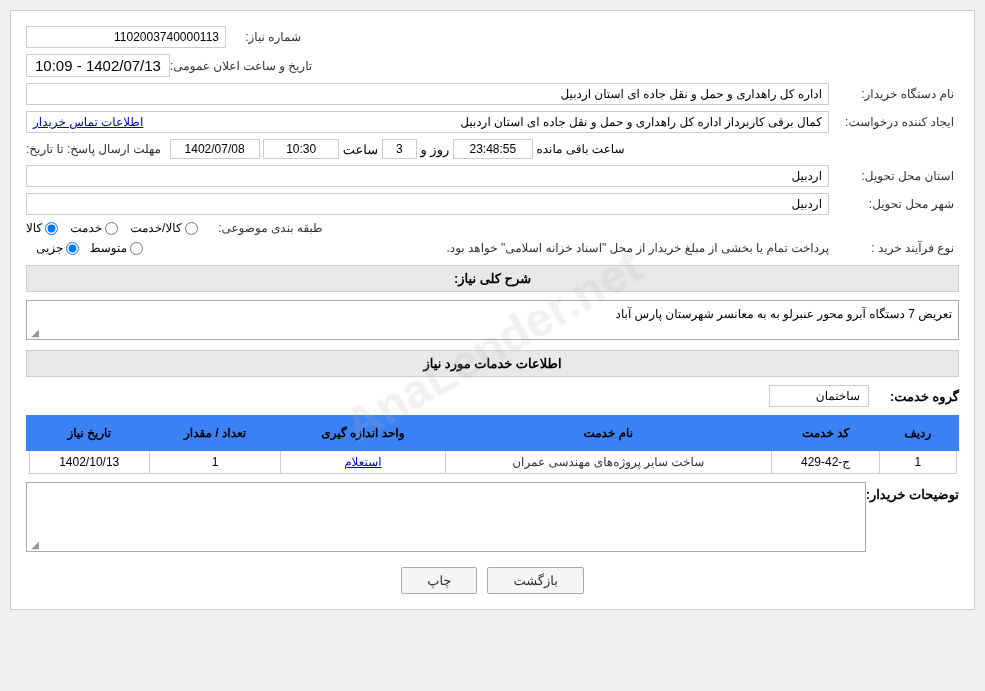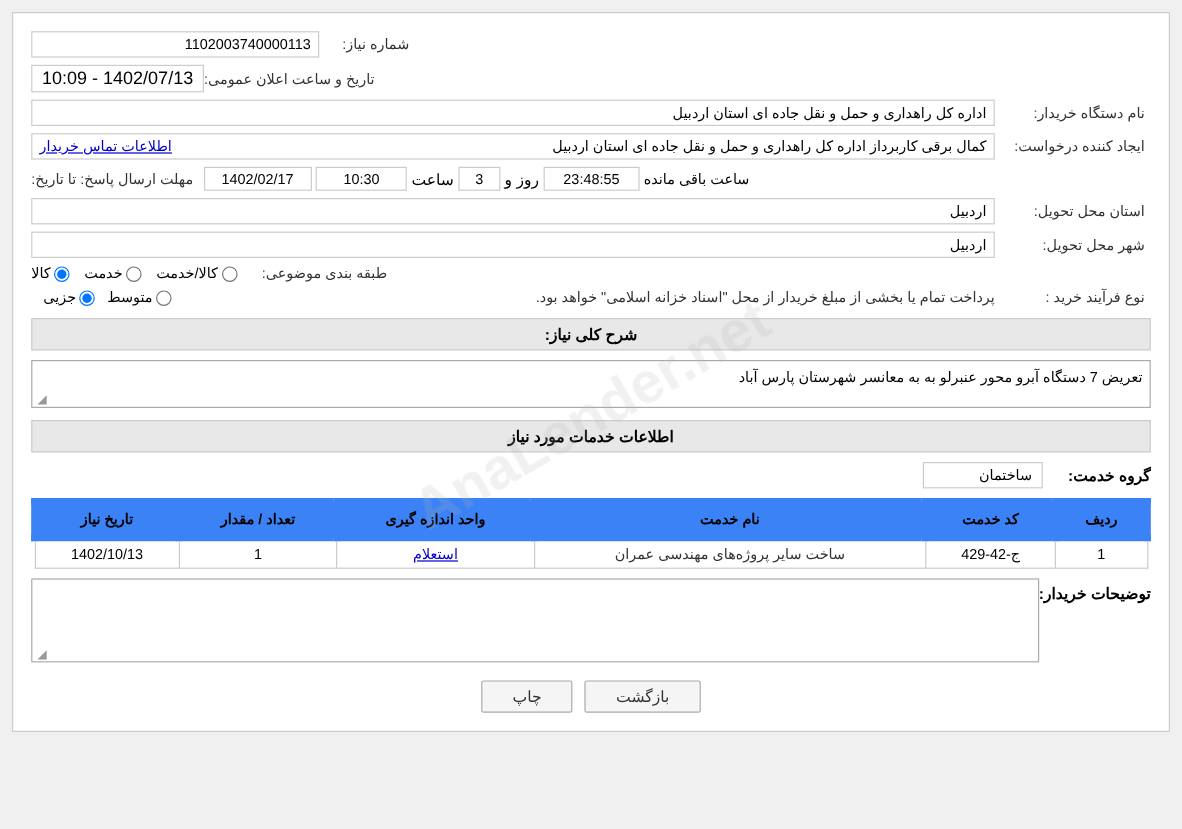--- a/index.html
+++ b/index.html
@@ -62,21 +62,21 @@
     .value-box.wide { flex: 1; }
     .value-box.medium { width: 200px; }
     
     .row-neednum {
       display: flex;
       align-items: center;
       margin-bottom: 6px;
       justify-content: flex-end;
     }
     .row-neednum .label { min-width: 80px; }
-    .row-neednum .value-box { width: 240px; }
+    .row-neednum .value-box { width: 200px; }
     
     .row-date {
       display: flex;
       align-items: center;
       margin-bottom: 6px;
       justify-content: flex-end;
     }
     .announcement-label { min-width: 140px; text-align: left; }
     .date-box { border: 1px solid #ccc; padding: 2px 8px; background: white; font-size: 15px; }
     
@@ -229,21 +229,21 @@
       <div class="time-input" style="border:1px solid #ccc; padding:2px 5px; background:white; font-size:12px; width:80px; text-align:center; display:inline-block;">23:48:55</div>
       &nbsp;
       <span class="time-label-small">روز و</span>
       &nbsp;
       <div class="time-input" style="border:1px solid #ccc; padding:2px 5px; background:white; font-size:12px; width:35px; text-align:center; display:inline-block;">3</div>
       &nbsp;
       <span class="time-label-small">ساعت</span>
       &nbsp;
       <div class="time-input" style="border:1px solid #ccc; padding:2px 5px; background:white; font-size:12px; width:76px; text-align:center; display:inline-block;">10:30</div>
       &nbsp;
-      <div class="time-input" style="border:1px solid #ccc; padding:2px 5px; background:white; font-size:12px; width:90px; text-align:center; display:inline-block;">1402/02/17</div>
+      <div class="time-input" style="border:1px solid #ccc; padding:2px 5px; background:white; font-size:12px; width:90px; text-align:center; display:inline-block;">1402/07/08</div>
       &nbsp;
       <span class="label" style="min-width:auto;">مهلت ارسال پاسخ: تا تاریخ:</span>
     </div>
 
     <div class="info-row">
       <span class="label">استان محل تحویل:</span>
       <div class="value-box wide">اردبیل</div>
     </div>
 
     <div class="info-row">

